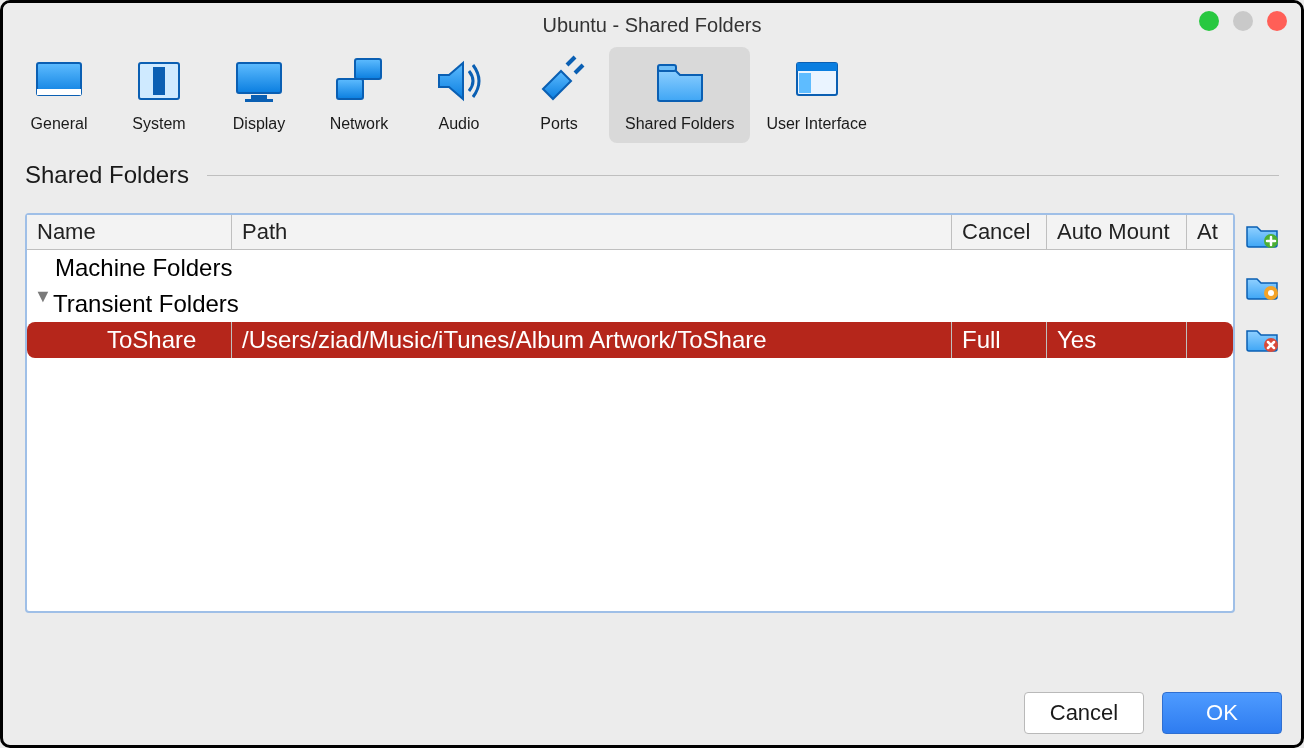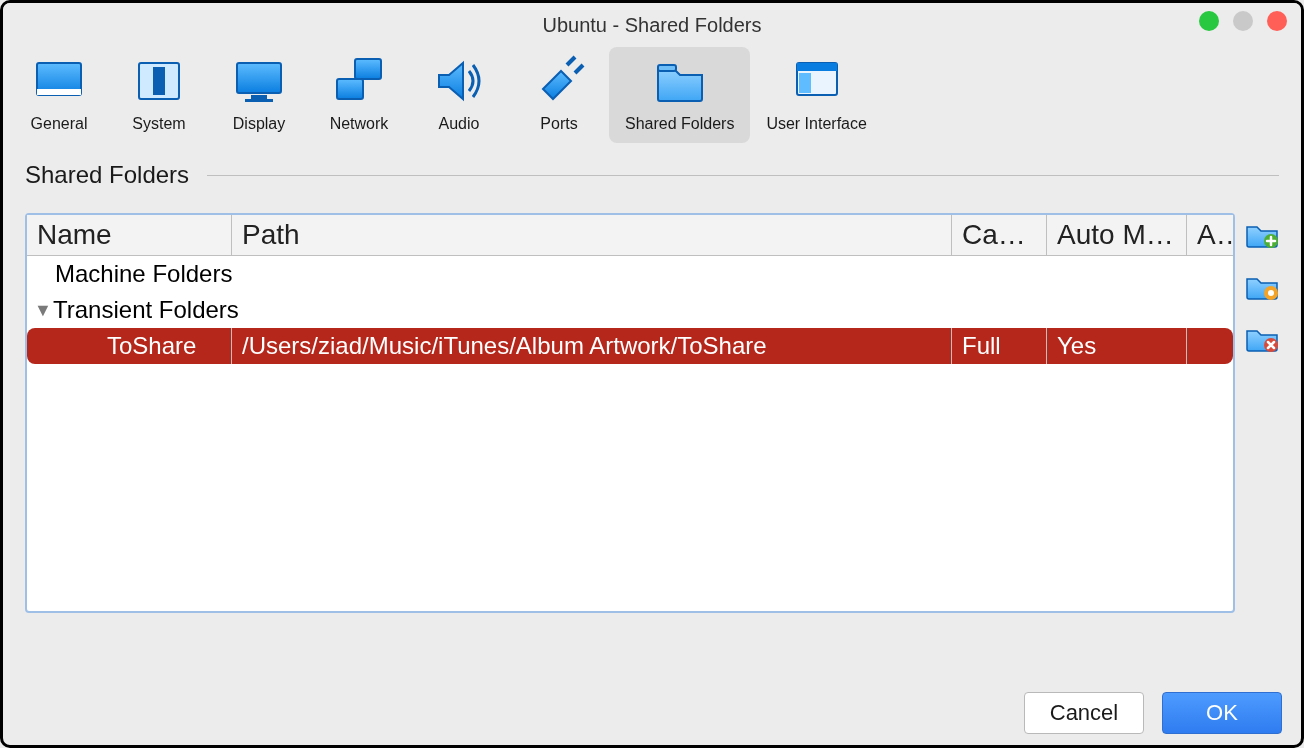--- a/index.html
+++ b/index.html
@@ -121,31 +121,31 @@
     border-radius: 4px;
     background: #fff;
     display: flex;
     flex-direction: column;
     height: 400px;
   }
   .thead {
     display: flex;
     border-bottom: 1px solid var(--border);
     background: #f3f3f3;
-    font-size: 28px;
+    font-size: 22px;
     color: #222;
   }
   .th, .td { padding: 4px 10px; overflow: hidden; white-space: nowrap; text-overflow: ellipsis; }
   .col-name  { width: 205px; border-right: 1px solid var(--border); }
   .col-path  { flex: 1;      border-right: 1px solid var(--border); }
   .col-acc   { width: 95px;  border-right: 1px solid var(--border); }
   .col-auto  { width: 140px; border-right: 1px solid var(--border); }
   .col-at    { width: 46px; }
   .tbody { flex: 1; overflow: auto; font-size: 24px; }
-  .trow { display: flex; align-items: center; height: 36px; }
+  .trow { display: flex; align-items: flex-start; height: 36px; }
   .grp { font-weight: 400; color: #000; padding-left: 28px; }
   .grp.expandable { padding-left: 0; }
   .tri {
     display: inline-block;
     width: 26px;
     text-align: center;
     color: #7a7a7a;
     font-size: 18px;
     padding-left: 6px;
   }

